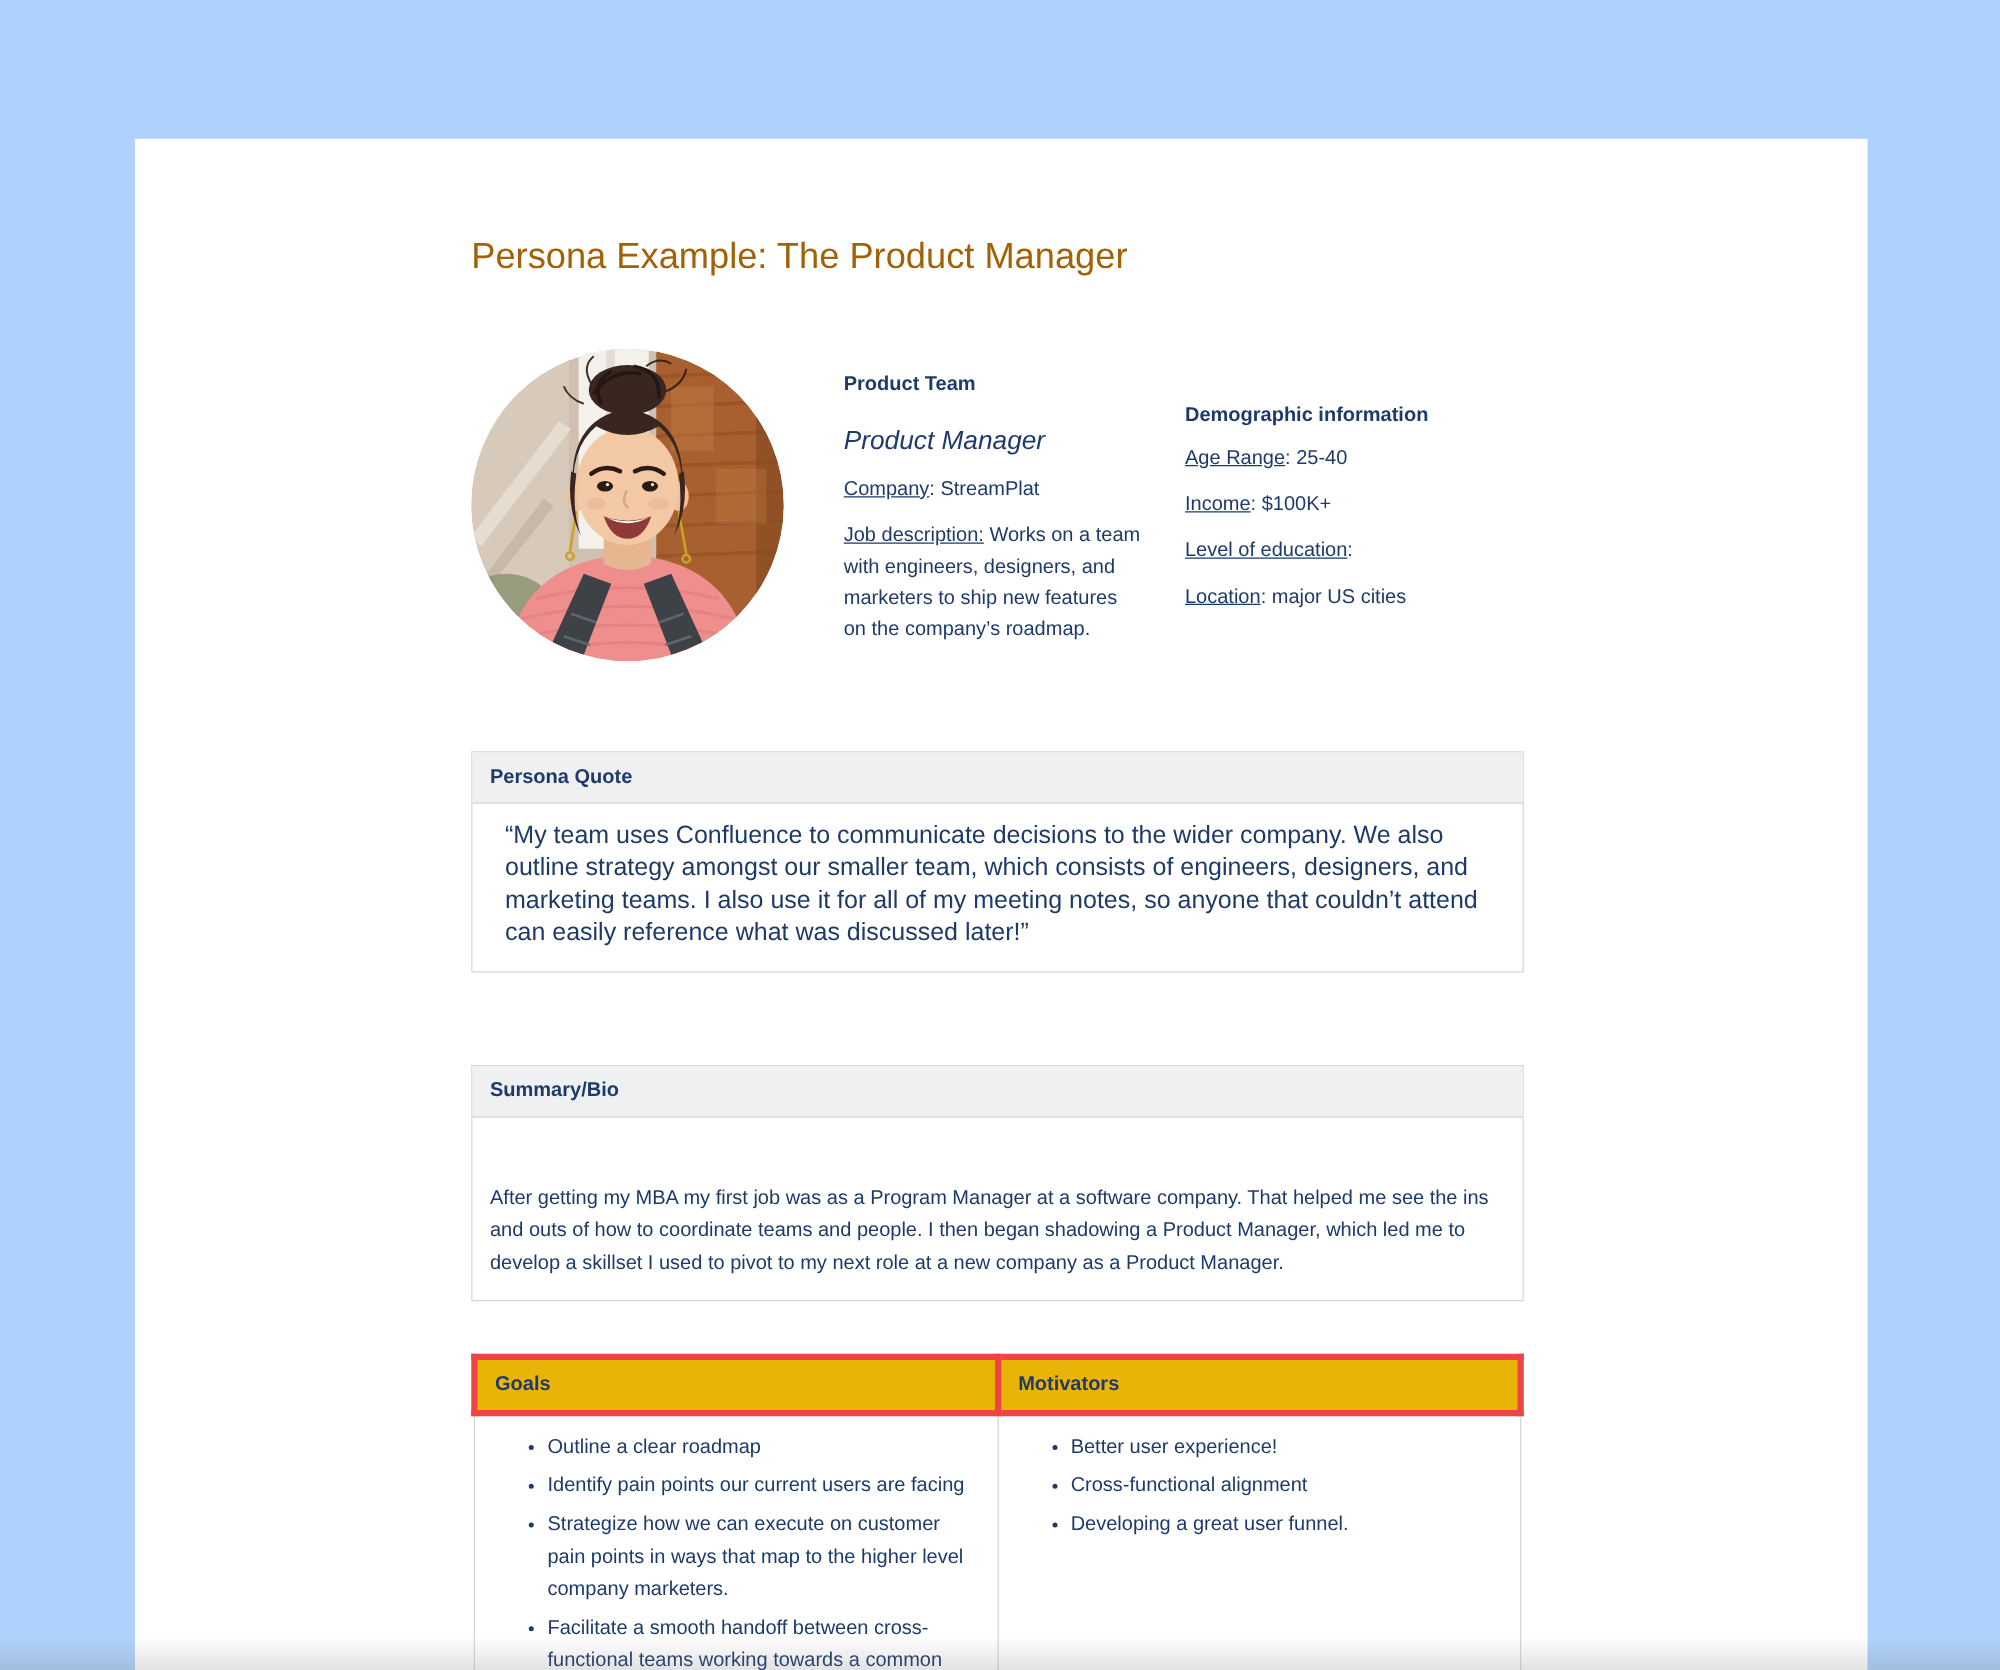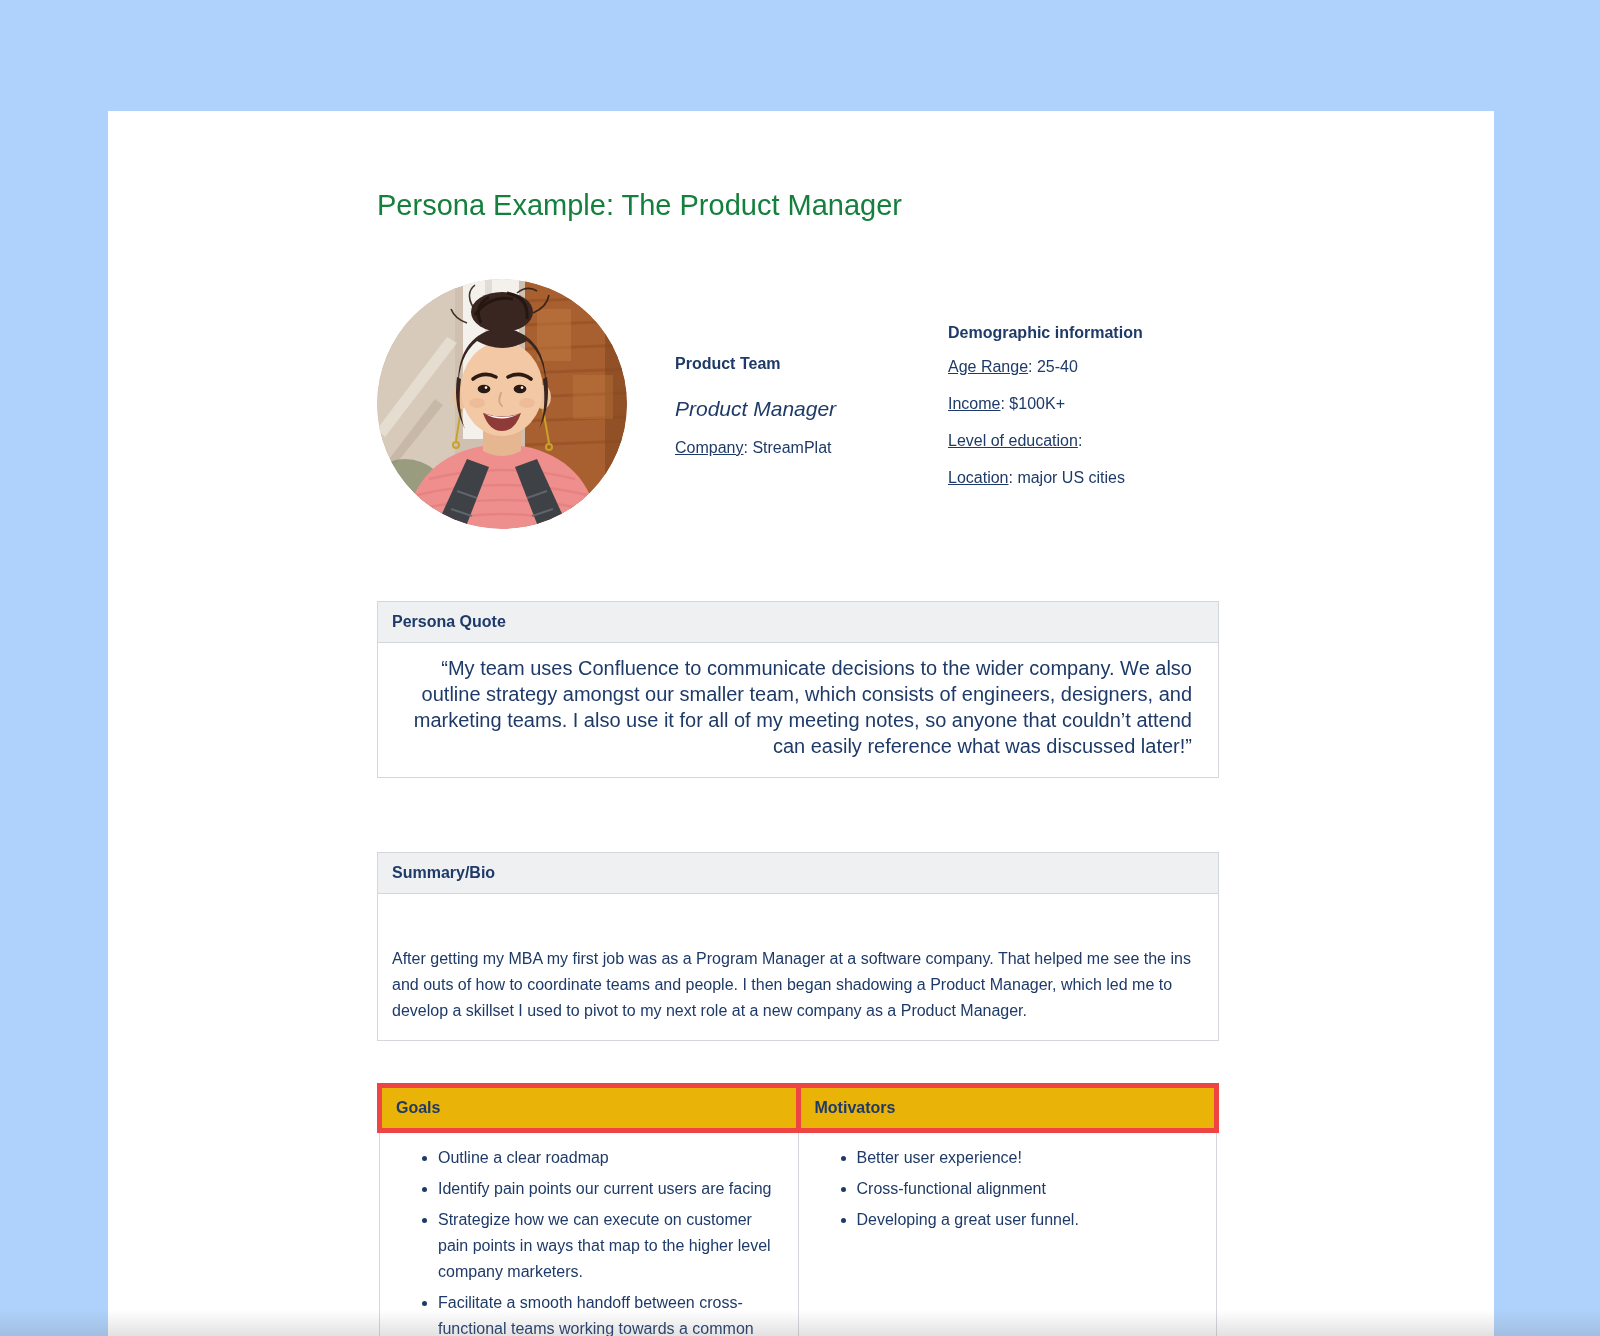--- a/index.html
+++ b/index.html
@@ -21,21 +21,21 @@
   .content {
     margin-left: 269px;
     width: 842px;
     color: #1e3a68;
   }
   h1.page-title {
     padding-top: 76px;
     font-size: 29px;
     font-weight: 500;
     line-height: 36px;
-    color: #15803d;
+    color: #a16207;
   }
 
   
   .profile-row {
     display: flex;
     margin-top: 56px;
     align-items: center;
   }
   .avatar-wrap {
     width: 250px; height: 250px;
@@ -85,21 +85,21 @@
   }
   .panel-body {
     padding: 12px 14px 16px 14px;
     font-size: 16px;
     line-height: 26px;
     margin-top: 40px;
   }
   .quote-body {
     font-size: 20px;
     line-height: 26px;
-    text-align: right;
+    text-align: left;
     padding: 12px 26px 18px 26px;
   }
   .panel.summary { margin-top: 74px; }
 
   
   .gm-table {
     width: 100%;
     margin-top: 42px;
     border-collapse: collapse;
   }
@@ -240,20 +240,21 @@
               <ellipse cx="100" cy="124" rx="8" ry="5" fill="#eaa387" opacity="0.35"></ellipse>
               <ellipse cx="150" cy="124" rx="8" ry="5" fill="#eaa387" opacity="0.35"></ellipse>
             </g>
           </svg>
         </div>
 
         <div class="col-team">
           <div class="col-head">Product Team</div>
           <div class="role-line">Product Manager</div>
           <p class="body-line"><span class="u">Company</span><span>: StreamPlat</span></p>
+          <p class="body-line"><span class="u">Job description:</span><span> Works on a team with engineers, designers, and marketers to ship new features on the company’s roadmap.</span></p>
         </div>
 
         <div class="col-demo">
           <div class="col-head">Demographic information</div>
           <p class="body-line"><span class="u">Age Range</span><span>: 25-40</span></p>
           <p class="body-line"><span class="u">Income</span><span>: $100K+</span></p>
           <p class="body-line"><span class="u">Level of education</span><span>:</span></p>
           <p class="body-line"><span class="u">Location</span><span>: major US cities</span></p>
         </div>
       </div>

